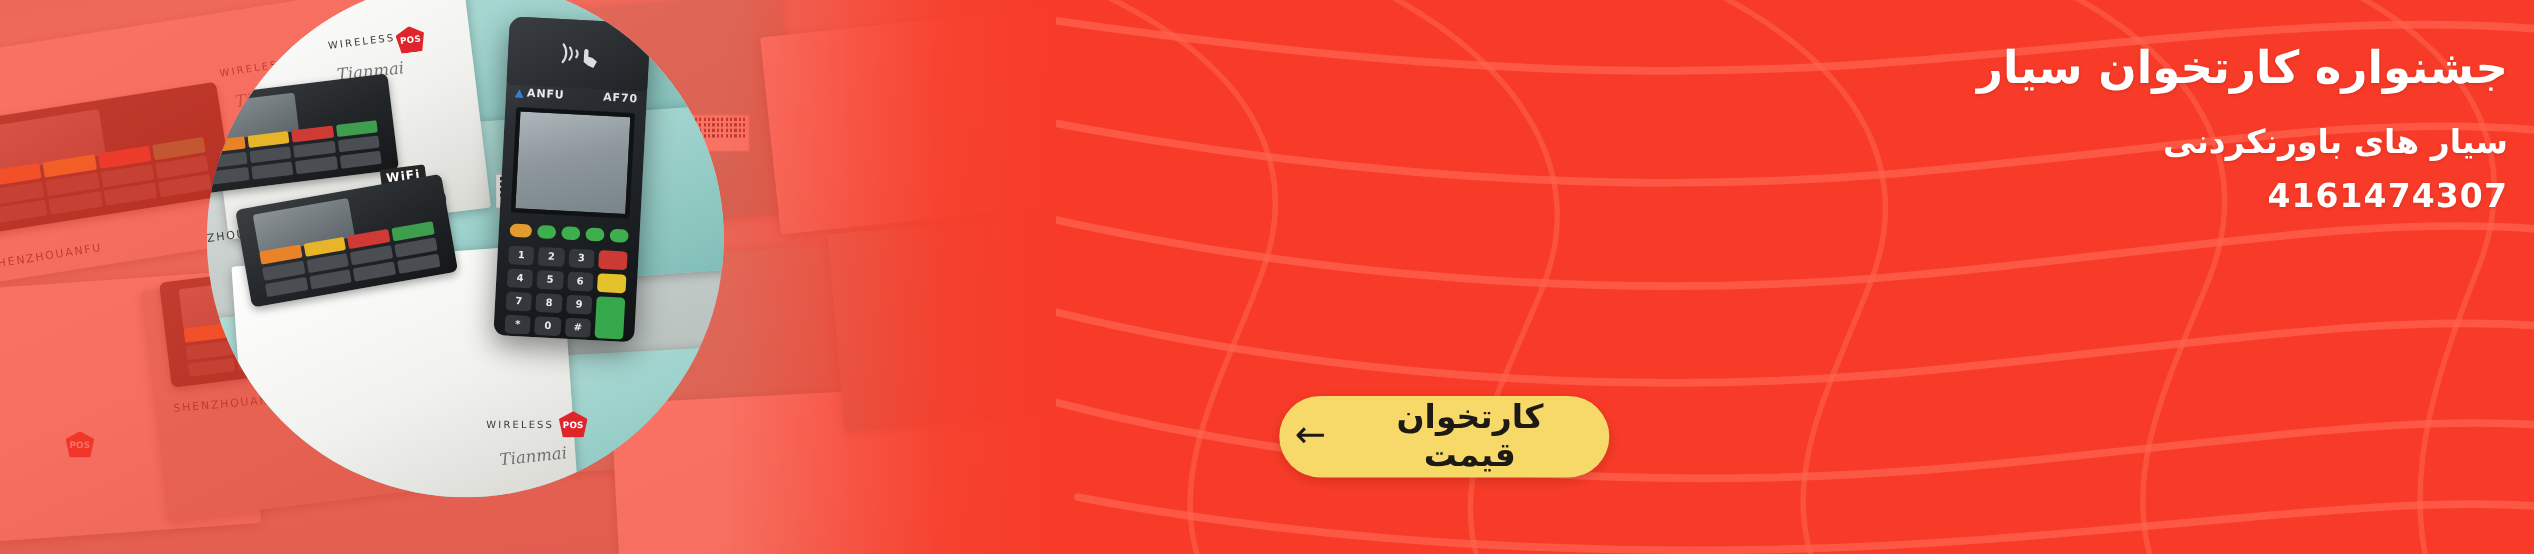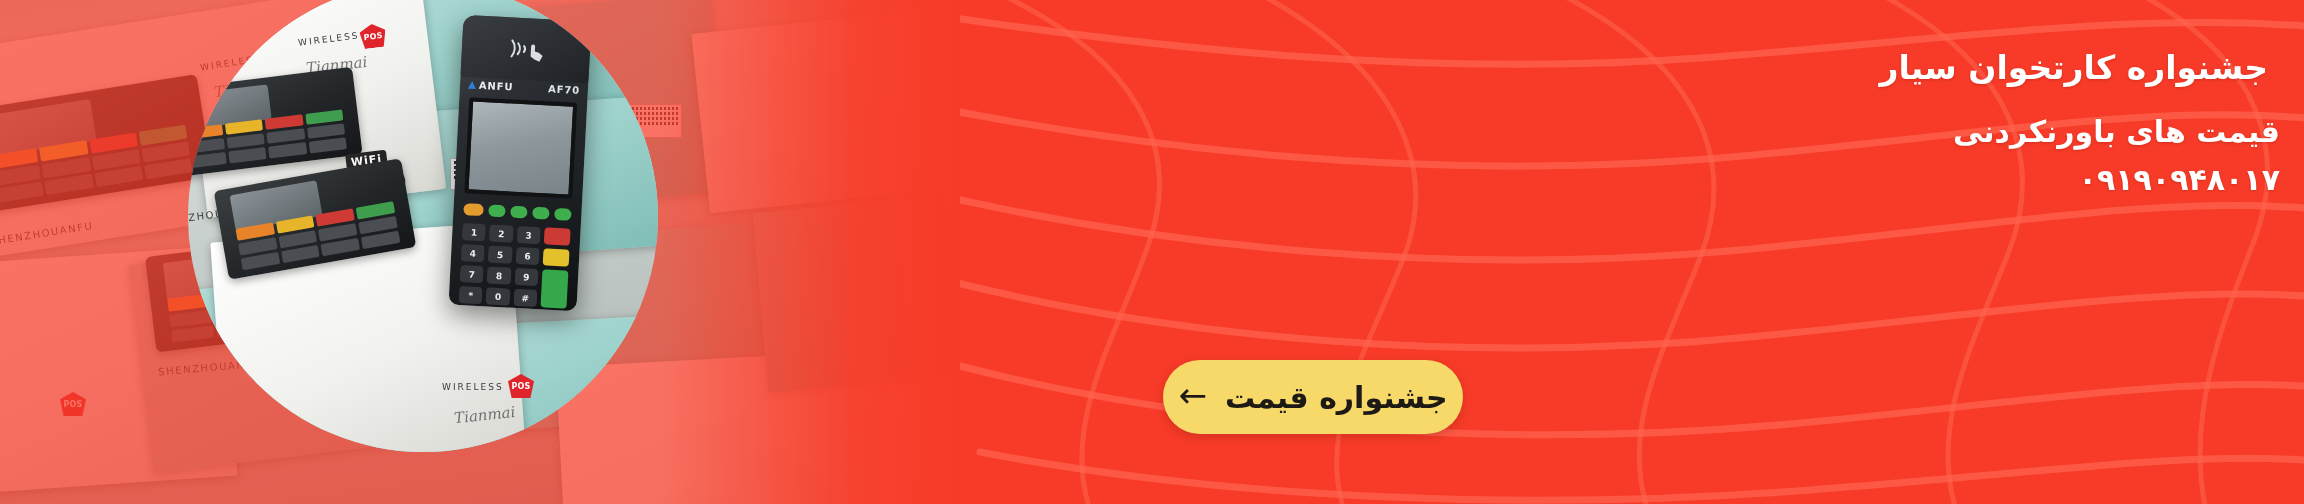--- a/index.html
+++ b/index.html
@@ -236,26 +236,26 @@
   .copy {
     position: absolute;
     right: 24px;
     top: 34px;
     width: 560px;
     z-index: 10;
     text-align: right;
     color: #ffffff;
   }
   .headline {
-    font-size: 33px;
+    font-size: 41px;
     font-weight: 800;
     line-height: 1.32;
     letter-spacing: -0.2px;
     text-shadow: 0 1px 3px rgba(120,18,10,0.28);
-    margin: 12px;
+    margin: 0;
   }
   .headline .l2 { display: block; }
   .subhead {
     margin: 22px 0 0;
     font-size: 30px;
     font-weight: 700;
     line-height: 1.35;
     text-shadow: 0 1px 3px rgba(120,18,10,0.25);
   }
   .phone {
@@ -501,22 +501,22 @@
           <b>0</b>
           <b>#</b>
       </div>
     </div>
   </div>
 
   <div class="copy">
     <h1 class="headline">
       <span class="l1">جشنواره کارتخوان سیار</span>
     </h1>
-    <p class="subhead">قیمت های باورنکردنی</p>
-    <p class="phone">۰۹۱۹۰۹۴۸۰۱۷</p>
+    <p class="subhead">سیار های باورنکردنی</p>
+    <p class="phone">4161474307</p>
   </div>
 
   <button class="cta">
-    <span>جشنواره قیمت</span>
+    <span>کارتخوان قیمت</span>
     <span class="arrow">←</span>
   </button>
 
 </div>
 
 </body></html>

